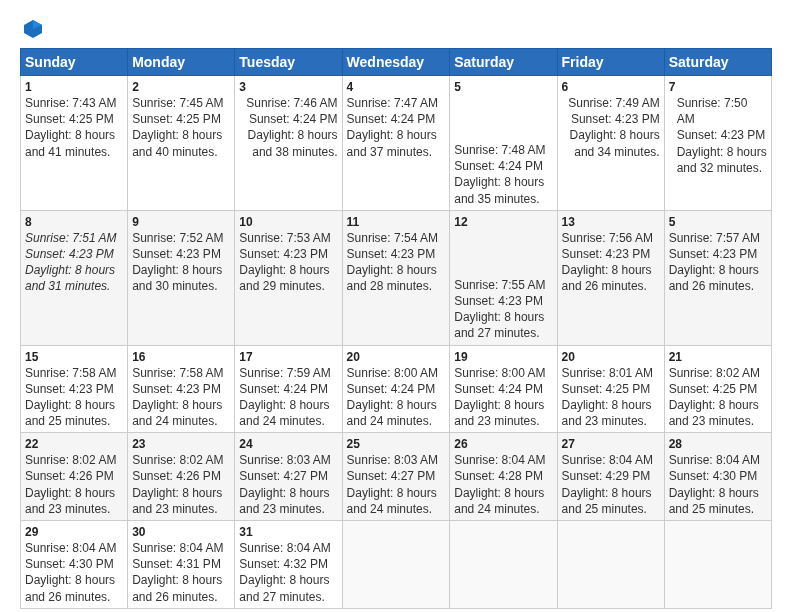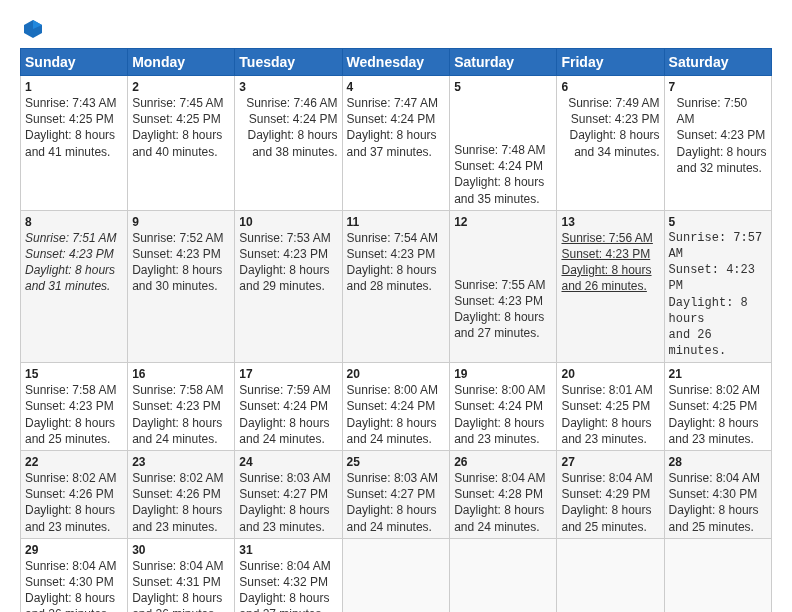--- a/index.html
+++ b/index.html
@@ -214,28 +214,28 @@
           </td>
           <td>
             <span class="day-number">12</span>
             <div class="day-info" style="white-space: pre-line; margin-top: 48px;">Sunrise: 7:55 AM
 Sunset: 4:23 PM
 Daylight: 8 hours
 and 27 minutes.</div>
           </td>
           <td>
             <span class="day-number">13</span>
-            <div class="day-info" style="white-space: pre-line; text-decoration: underline;">Sunrise: 7:56 AM
+            <div class="day-info" style="white-space: pre-line;">Sunrise: 7:56 AM
 Sunset: 4:23 PM
 Daylight: 8 hours
 and 26 minutes.</div>
           </td>
           <td>
             <span class="day-number">5</span>
-            <div class="day-info" style="white-space: pre-line; font-family: Liberation Mono, monospace;">Sunrise: 7:57 AM
+            <div class="day-info" style="white-space: pre-line;">Sunrise: 7:57 AM
 Sunset: 4:23 PM
 Daylight: 8 hours
 and 26 minutes.</div>
           </td>
         </tr>
         <tr>
           <td>
             <span class="day-number">15</span>
             <div class="day-info" style="white-space: pre-line;">Sunrise: 7:58 AM
 Sunset: 4:23 PM

